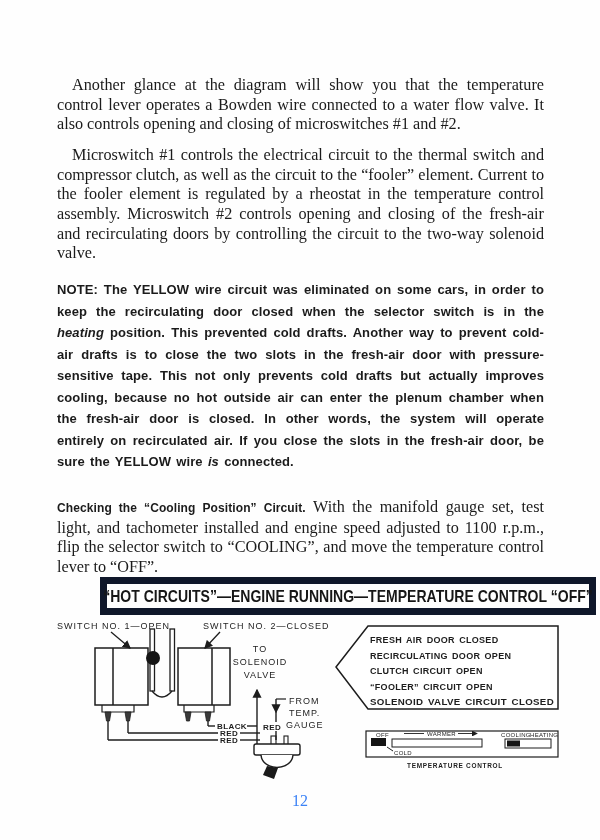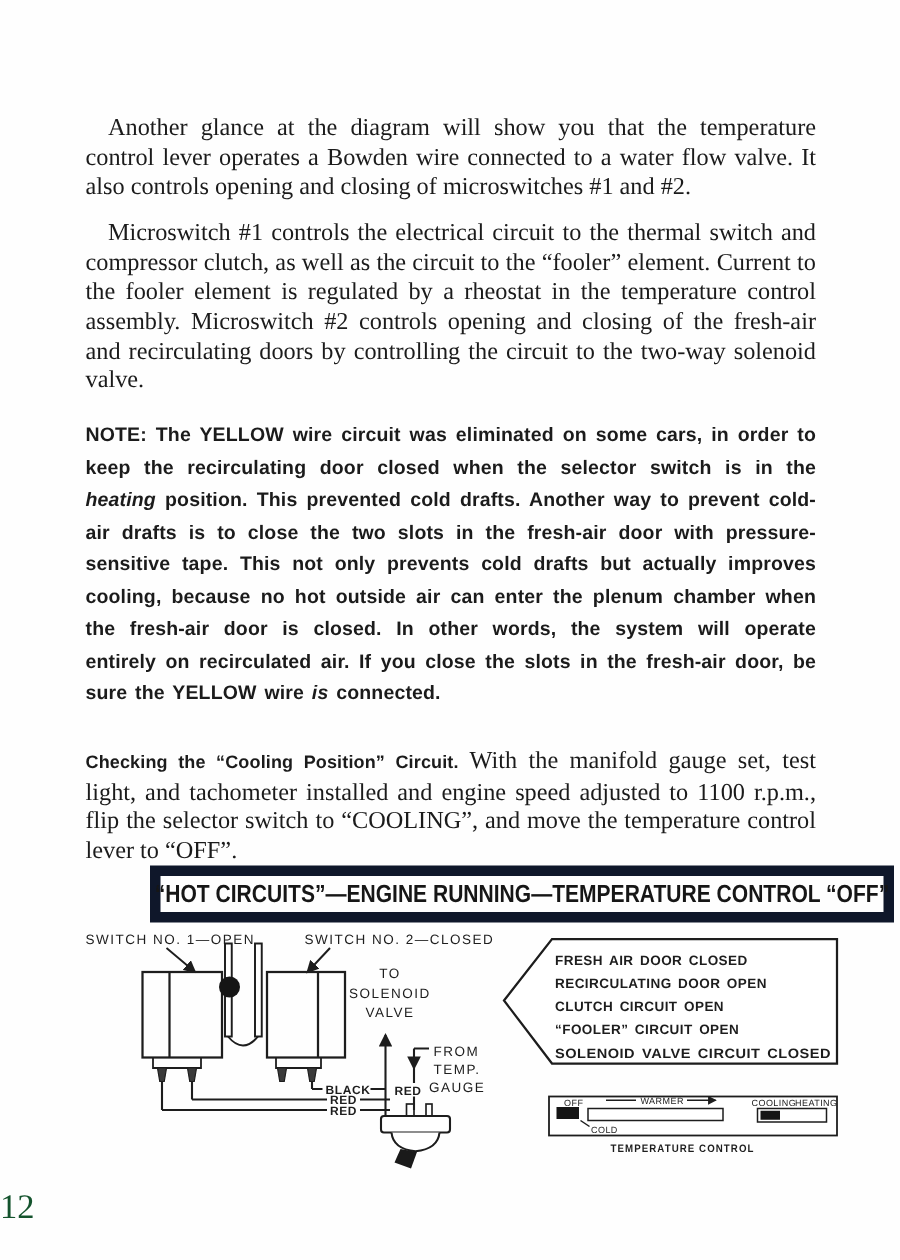--- a/index.html
+++ b/index.html
@@ -26,22 +26,22 @@
   .it{font-style:italic;}
   .title-box{
     position:absolute;left:57px;top:577px;width:482px;height:24px;
     border:7px solid #0f172a;display:flex;align-items:center;justify-content:center;margin-left:43px;
   }
   .title-box span{
     font-family:"Liberation Sans",sans-serif;font-weight:700;font-size:16.5px;
     white-space:nowrap;display:inline-block;transform:scaleX(.85);color:#161616;
   }
   .pagenum{
-    position:absolute;left:0;top:792px;width:600px;
-    font-size:23px;color:#14532d;
+    position:absolute;left:0;top:792px;width:600px;text-align:center;
+    font-size:16px;color:#3b82f6;
   }
   svg text{fill:#1d1d1d;font-family:"Liberation Sans",sans-serif;}
   .lbl{font-size:9px;letter-spacing:1px;}
   .blbl{font-size:9px;font-weight:700;letter-spacing:.3px;word-spacing:1.5px;}
   .wlbl{font-size:8px;font-weight:700;letter-spacing:.4px;}
   .tiny{font-size:6px;letter-spacing:.3px;}
   .cap{font-size:7.2px;font-weight:700;letter-spacing:.8px;}
 </style>
 </head>
 <body>

